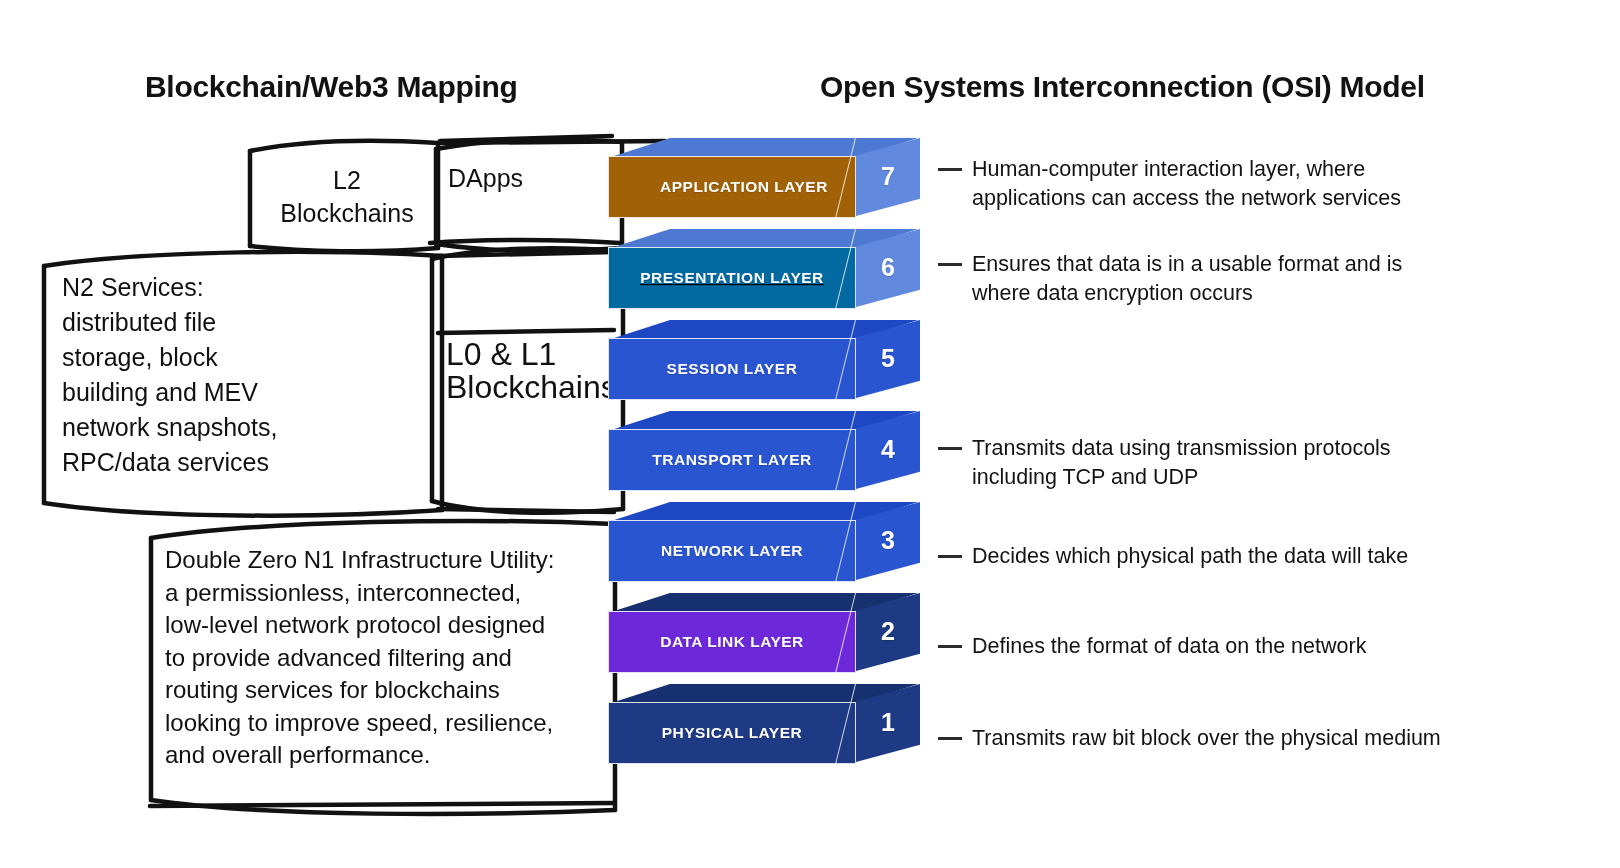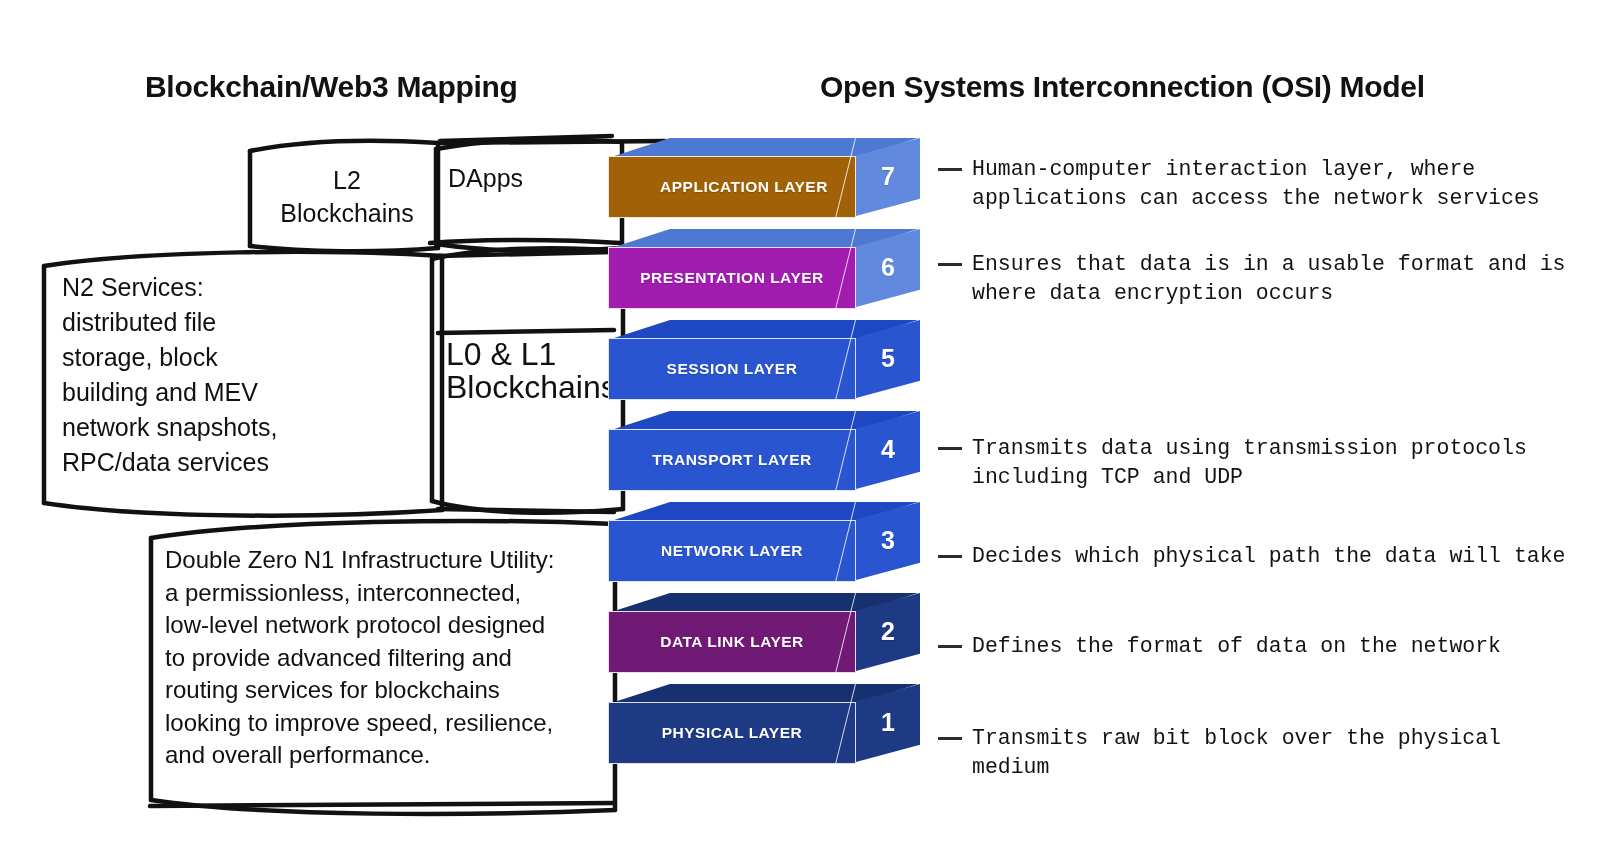--- a/index.html
+++ b/index.html
@@ -75,21 +75,20 @@
     display:inline-block;
     width:24px;height:3px;background:#2b2b2b;
     margin-top:13px;margin-right:10px;flex:0 0 auto;
   }
   .desc-text{
     color:#131313;
     font-size:21.5px;
     line-height:29px;
     max-width:600px;
     white-space:pre-line;
-    font-family:Liberation Mono, monospace;
   }
 
   
   .hand-box{position:absolute;}
   .hand-box svg{position:absolute;left:0;top:0;overflow:visible;}
   .hand-box .htext{
     position:absolute;
     color:#111111;
     white-space:pre-line;
   }
@@ -199,21 +198,21 @@
         <span class="lbl">APPLICATION LAYER</span>
       </div>
       <div class="numface-edge"></div>
       <div class="numface" style="background:#6189DD;">
         <span class="num">7</span>
       </div>
     </div>
 
     <div class="layer" style="top:91px;">
       <div class="topface" style="background:#4D79D3;"></div>
-      <div class="body" style="background:#a21caf;">
+      <div class="body" style="background:#0369a1;text-decoration:underline;">
         <span class="lbl">PRESENTATION LAYER</span>
       </div>
       <div class="numface-edge"></div>
       <div class="numface" style="background:#6189DD;">
         <span class="num">6</span>
       </div>
     </div>
 
     <div class="layer" style="top:182px;">
       <div class="topface" style="background:#1E47C4;"></div>
@@ -243,21 +242,21 @@
         <span class="lbl">NETWORK LAYER</span>
       </div>
       <div class="numface-edge"></div>
       <div class="numface" style="background:#2A55D0;">
         <span class="num">3</span>
       </div>
     </div>
 
     <div class="layer" style="top:455px;">
       <div class="topface" style="background:#17306F;"></div>
-      <div class="body" style="background:#701a75;text-align:center;">
+      <div class="body" style="background:#6d28d9;text-align:center;">
         <span class="lbl">DATA LINK LAYER</span>
       </div>
       <div class="numface-edge"></div>
       <div class="numface" style="background:#1E3A84;">
         <span class="num">2</span>
       </div>
     </div>
 
     <div class="layer" style="top:546px;">
       <div class="topface" style="background:#17306F;"></div>

